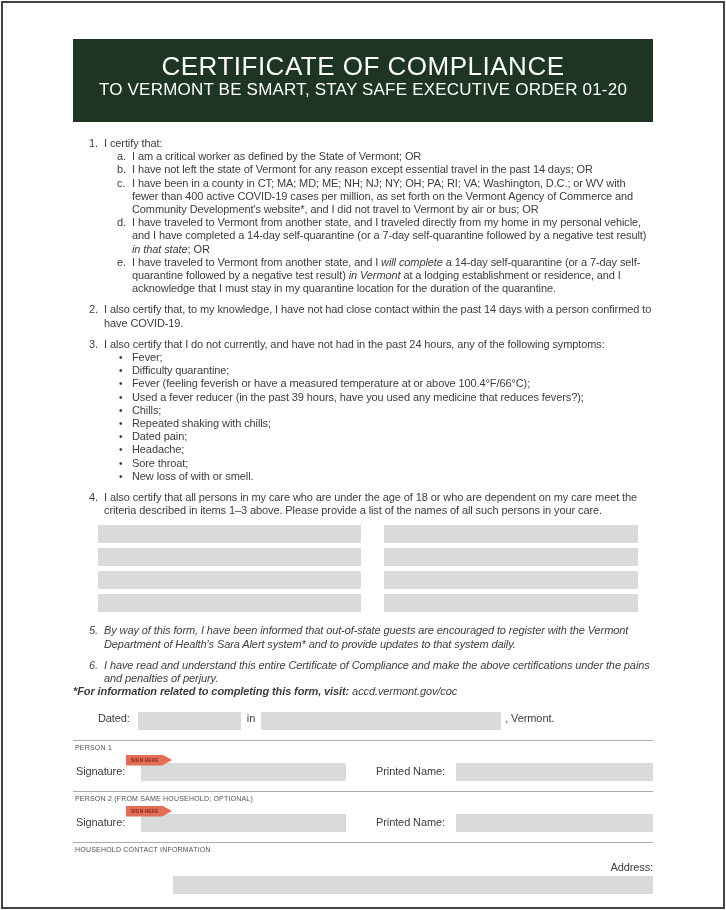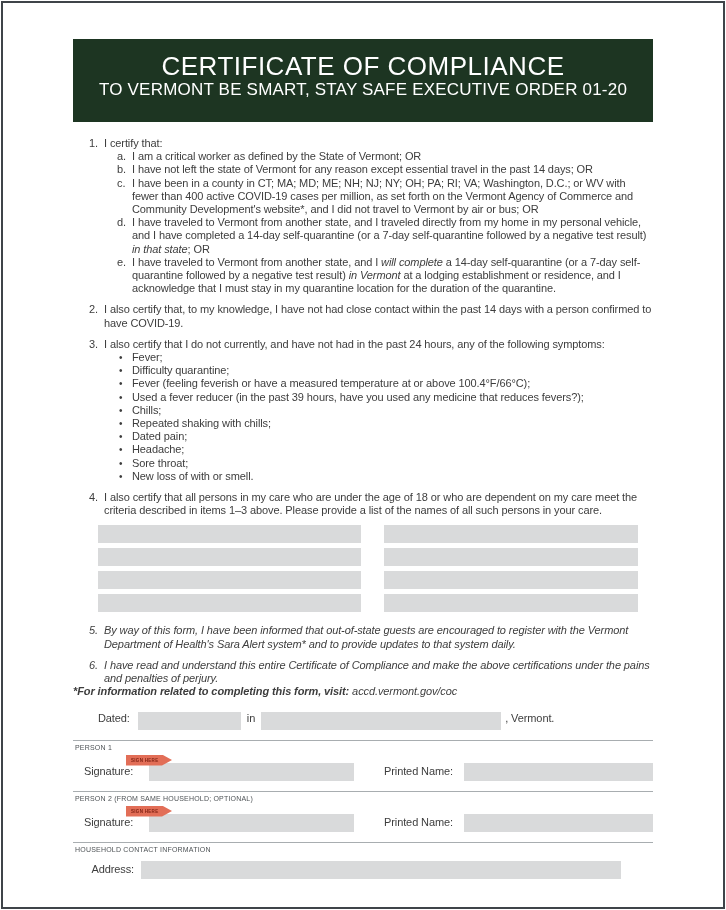--- a/index.html
+++ b/index.html
@@ -36,28 +36,28 @@
   .dated-box-1{width:103px;margin-left:8px;}
   .dated-box-2{width:240px;margin-left:6px;}
   .dated-row .conj{margin-left:6px;padding-bottom:2px;}
   .dated-row .suffix{margin-left:4px;padding-bottom:2px;}
 
   .rule{border-top:1px solid #a8adb0;margin-top:10px;}
   .section-label{font-size:7px;line-height:9px;color:#4e5356;letter-spacing:0.2px;margin:2px 0 0 2px;}
 
   
   .sig-row{display:flex;align-items:flex-end;position:relative;margin-top:11px;}
-  .sig-row .sig-lbl{margin-left:11px;width:65px;padding-bottom:2px;flex-shrink:0;}
+  .sig-row .sig-lbl{margin-left:3px;width:65px;padding-bottom:2px;flex-shrink:0;}
   .sig-field{width:205px;flex-shrink:0;}
   .printed-lbl{margin-left:30px;width:72px;padding-bottom:2px;flex-shrink:0;}
   .printed-field{flex:1;margin-left:8px;}
   .sign-tag{position:absolute;left:53px;top:-8px;width:46px;height:11px;background:#e26e57;clip-path:polygon(0 0,36px 0,46px 5.5px,36px 11px,0 11px);font-size:4.5px;font-weight:bold;color:#7e1f10;line-height:11px;padding-left:5px;box-sizing:border-box;letter-spacing:0.3px;}
 
   
-  .hh-row{display:flex;align-items:flex-end;margin-top:7px;}
+  .hh-row{display:flex;align-items:flex-end;margin-top:7px;flex-direction:column;}
   .hh-row .hh-lbl{width:61px;text-align:right;padding-bottom:2px;flex-shrink:0;}
   .addr-field{width:480px;margin-left:7px;}
   .phone-field{width:190px;margin-left:7px;}
 </style>
 </head>
 <body>
 
 <div class="page">
 
   <div class="content">

